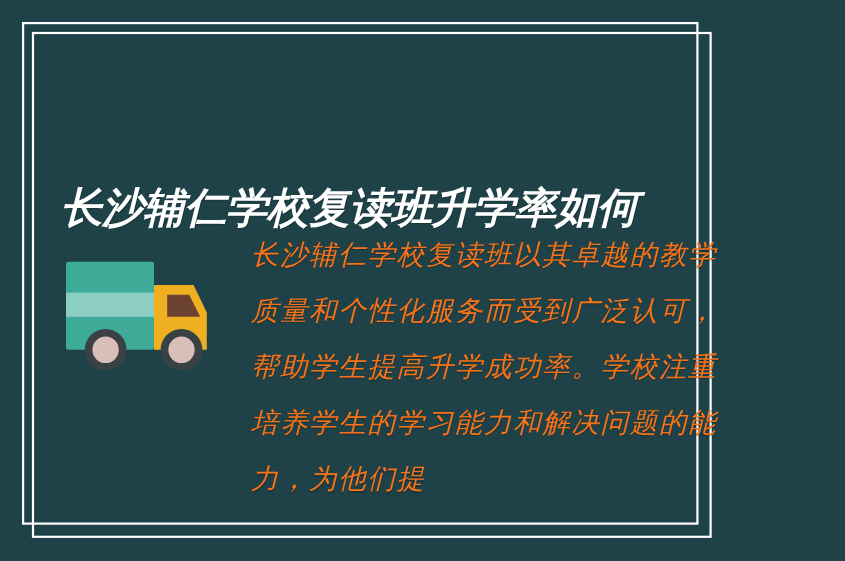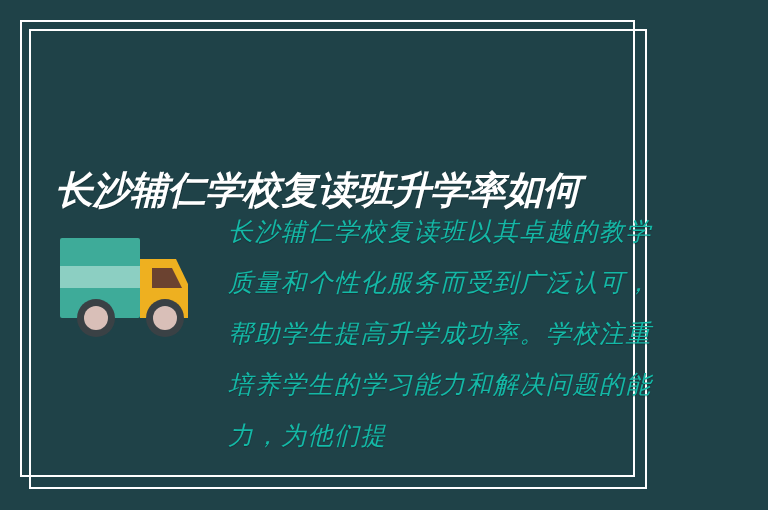--- a/index.html
+++ b/index.html
@@ -69,21 +69,21 @@
     width: 160px;
     height: 128px;
   }
 
   
   #body-text {
     position: absolute;
     left: 228px;
     top: 206px;
     width: 430px;
-    color: #14b8a6;
+    color: #f97316;
     font-family: "DejaVu Serif", "Liberation Serif", serif;
     font-style: italic;
     font-size: 25px;
     line-height: 51px;
     letter-spacing: 1.5px;
     text-align: left;
     word-break: break-all;
     text-shadow: 0 1px 1px rgba(0,0,0,0.25);
   }
 </style>

